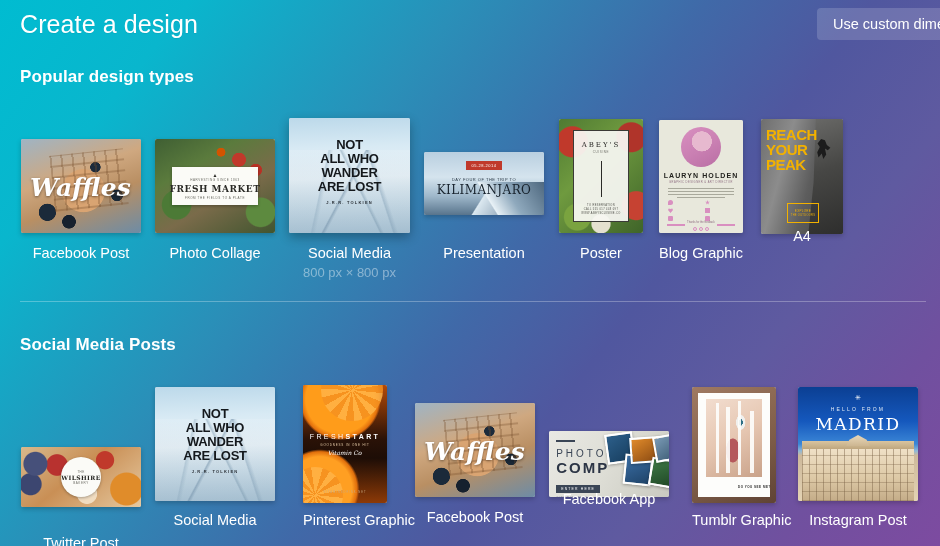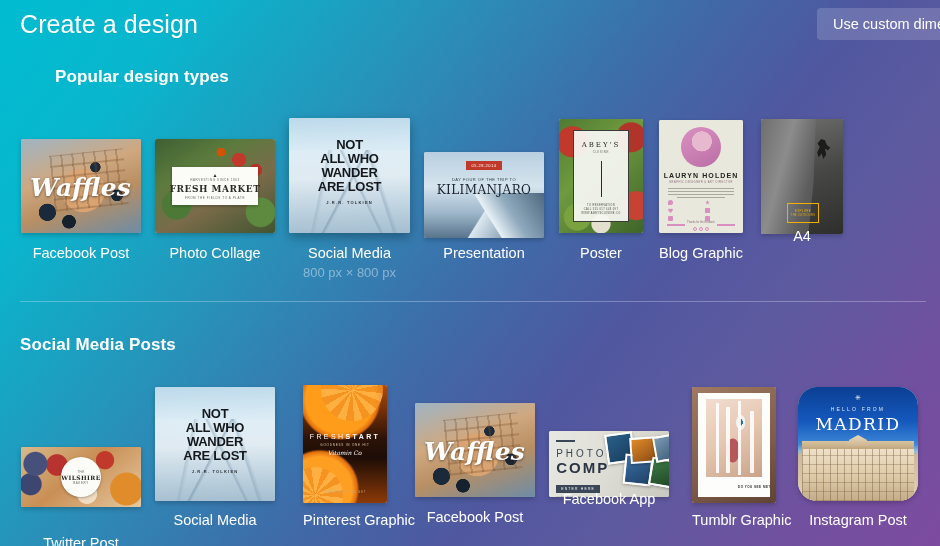--- a/index.html
+++ b/index.html
@@ -61,21 +61,21 @@
 
   
   .section-heading {
     position: absolute;
     left: 20px;
     font-size: 17px;
     font-weight: bold;
     color: #ffffff;
     letter-spacing: .1px;
   }
-  #heading-popular { top: 67px; margin-left: 35px; }
+  #heading-popular { top: 67px; }
   #heading-social  { top: 335px; }
 
   .divider {
     position: absolute;
     left: 20px;
     top: 301px;
     width: 906px;
     height: 1px;
     background: rgba(255,255,255,.28);
   }
@@ -419,21 +419,21 @@
           <div class="tolkien-quote" style="top:48px; font-size:13px;">WANDER</div>
           <div class="tolkien-quote" style="top:62px; font-size:13px;">ARE LOST</div>
           <div class="tolkien-attrib" style="top:82px; font-size:4px;">J.R.R. TOLKIEN</div>
         </div>
       </div>
       <div class="card-label" style="top:126px;">Social Media</div>
       <div class="card-dims" style="top:147px;">800 px × 800 px</div>
     </div>
 
     <div class="card" style="left:424px; top:152px; width:120px;">
-      <div class="thumb" style="width:120px; height:86px;">
+      <div class="thumb" style="width:120px; height:63px;">
         <div class="art art-kili">
           <div class="kili-peaks"></div>
           <div class="kili-date" style="left:42px; top:9px; width:36px; font-size:4px; padding:2px 0;">05.28.2014</div>
           <div class="kili-sub" style="top:25px; font-size:4px;">DAY FOUR OF THE TRIP TO</div>
           <div class="kili-title" style="top:31px; font-size:12px;">KILIMANJARO</div>
         </div>
       </div>
       <div class="card-label" style="top:92px;">Presentation</div>
     </div>
 
@@ -485,20 +485,23 @@
         </div>
       </div>
       <div class="card-label" style="top:124px;">Blog Graphic</div>
     </div>
 
     <div class="card" style="left:761px; top:119px; width:82px;">
       <div class="thumb" style="width:82px; height:115px;">
         <div class="art art-peak">
           <div class="peak-rock"></div>
           <div class="climber" style="left:54px; top:20px; width:16px; height:20px;"></div>
+          <div class="peak-title" style="left:5px; top:8px; font-size:15px;">REACH
+YOUR
+PEAK</div>
           <div class="peak-box" style="left:26px; top:84px; width:32px; height:20px;">
             <div class="peak-box-txt" style="top:5px; font-size:3px;">EXPLORE</div>
             <div class="peak-box-txt" style="top:10px; font-size:2.6px;">THE OUTDOORS</div>
           </div>
         </div>
       </div>
       <div class="card-label" style="top:108px;">A4</div>
     </div>
   </div>
 
@@ -591,21 +594,21 @@
             <div class="face-slice" style="left:40px; top:8px; width:3px; height:74px;"></div>
             <div class="face-slice" style="left:52px; top:18px; width:4px; height:62px;"></div>
             <div class="face-cap" style="left:40px; top:92px; font-size:3px;">DO YOU SEE ME?</div>
           </div>
         </div>
       </div>
       <div class="card-label" style="top:124px;">Tumblr Graphic</div>
     </div>
 
     <div class="card" style="left:798px; top:387px; width:120px;">
-      <div class="thumb" style="width:120px; height:114px;border-radius:19px;">
+      <div class="thumb" style="width:120px; height:114px;">
         <div class="art art-madrid">
           <div class="madrid-star" style="top:7px; font-size:7px;">✳</div>
           <div class="madrid-hello" style="top:19px; font-size:5px;">HELLO FROM</div>
           <div class="madrid-title" style="top:27px; font-size:17px;">MADRID</div>
           <div class="madrid-roof" style="top:54px;"></div>
           <div class="madrid-center" style="top:48px;"></div>
           <div class="madrid-bldg"></div>
         </div>
       </div>
       <div class="card-label" style="top:124px;">Instagram Post</div>

